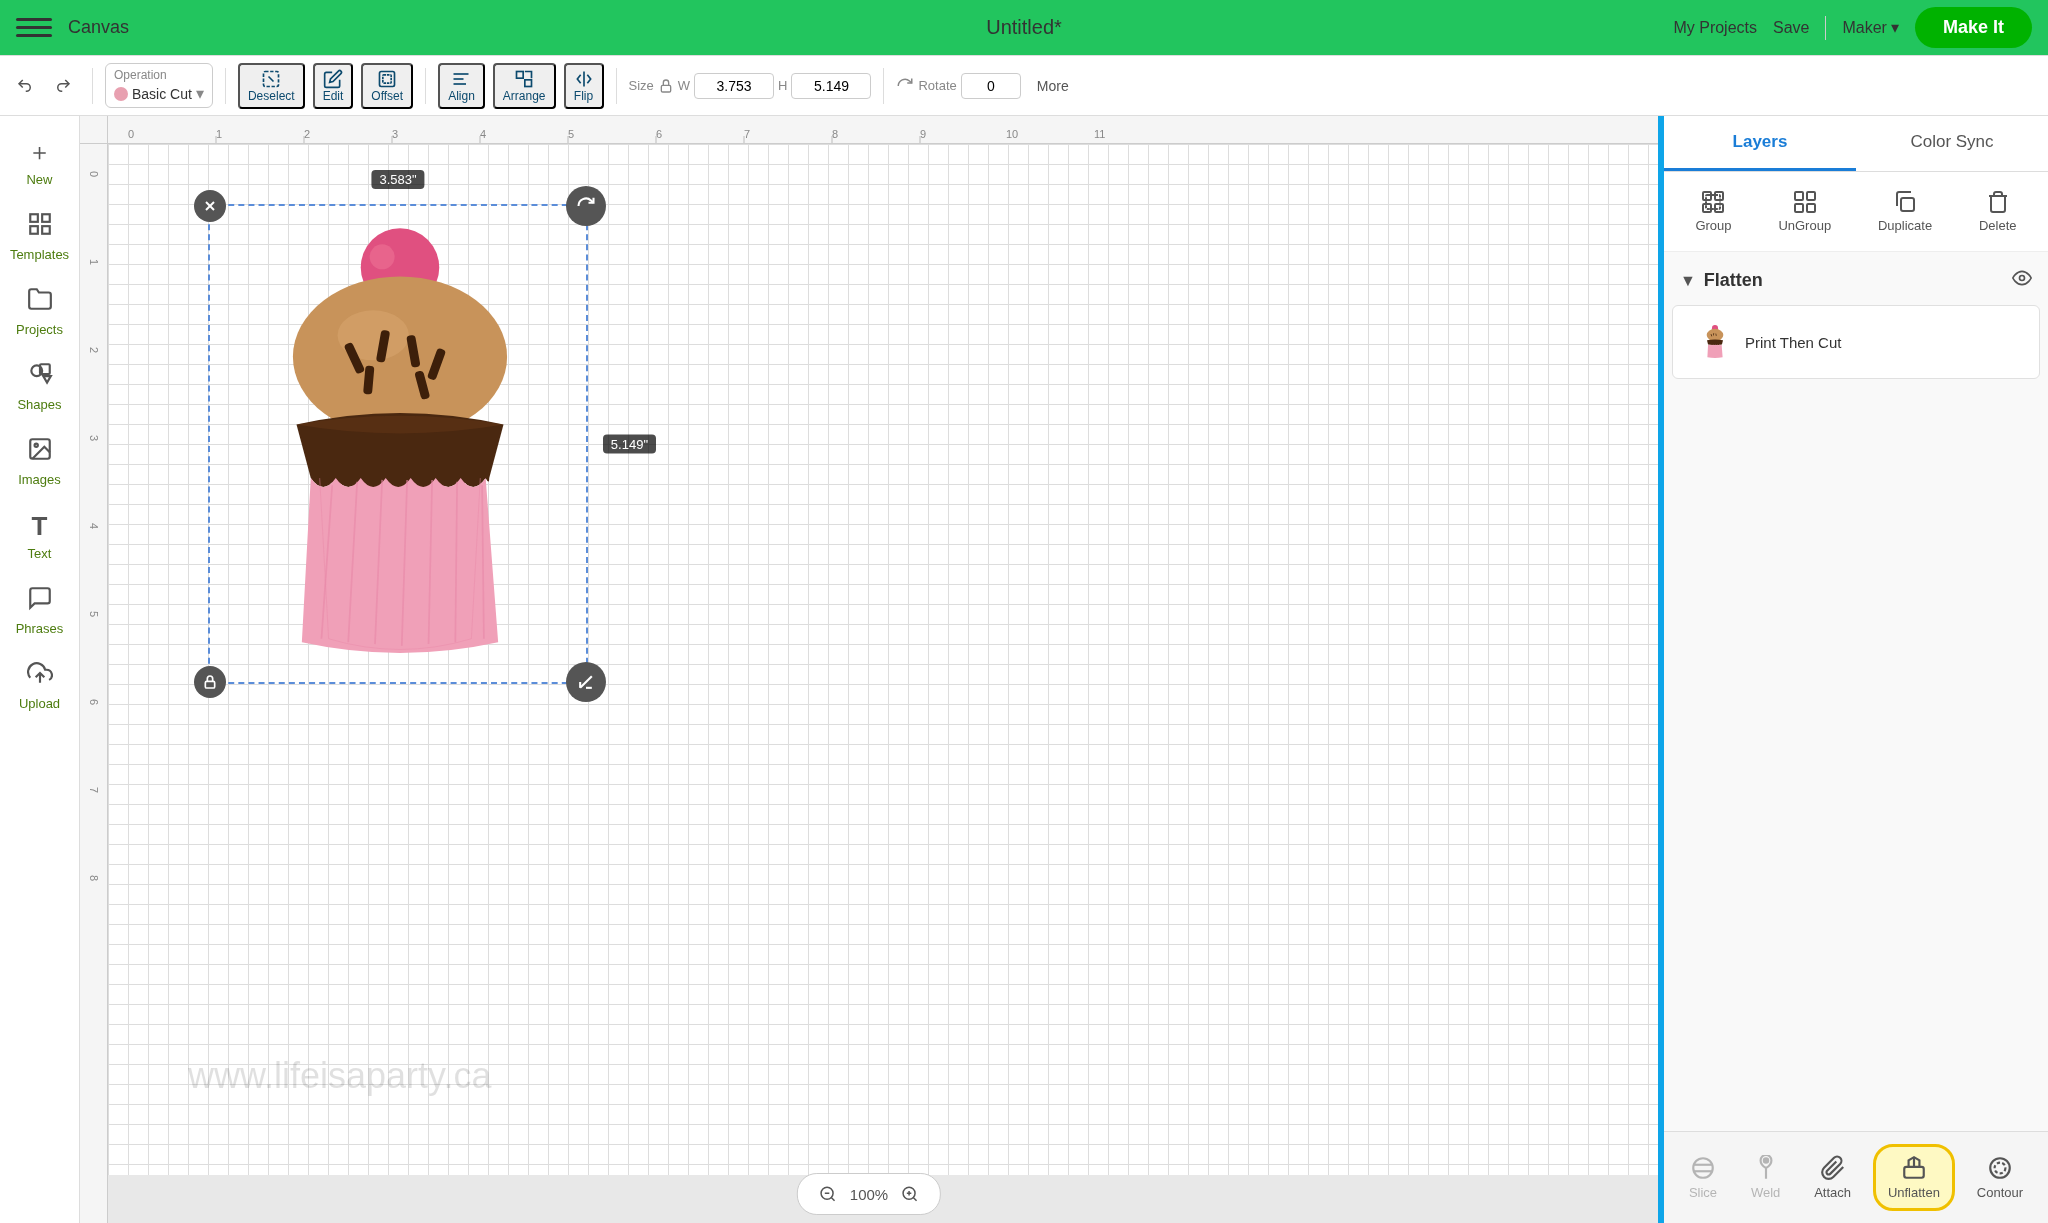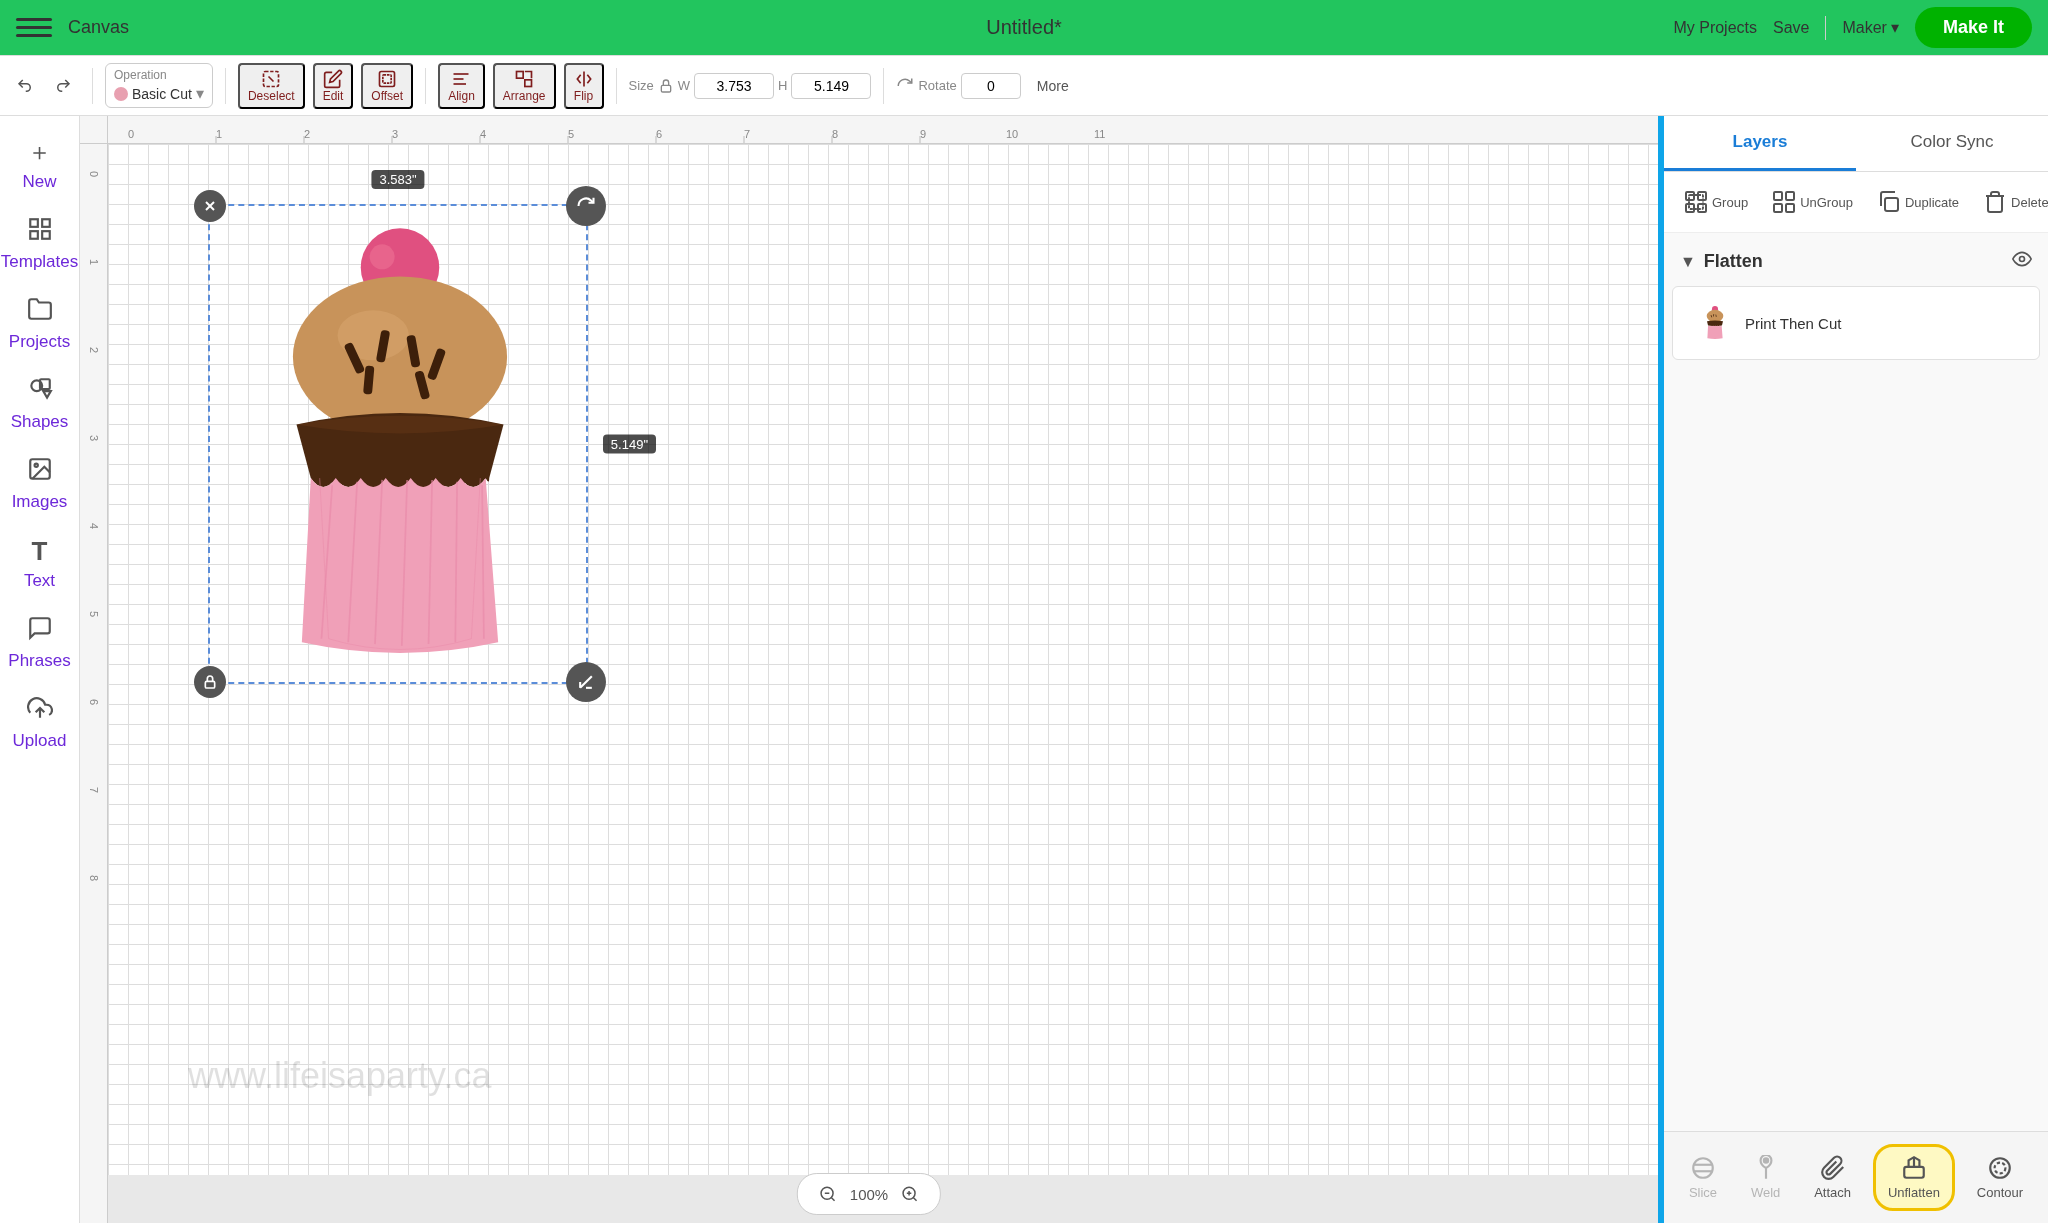--- a/index.html
+++ b/index.html
@@ -38,21 +38,21 @@
       gap: 8px;
       flex-shrink: 0;
     }
     .toolbar-undo-redo { display: flex; gap: 4px; }
     .toolbar-btn { background: none; border: none; cursor: pointer; padding: 6px 8px; border-radius: 4px; display: flex; align-items: center; gap: 4px; font-size: 14px; color: #555; }
     .toolbar-btn svg { width: 18px; height: 18px; }
     .toolbar-separator { width: 1px; height: 36px; background: #ddd; margin: 0 4px; }
     .operation-group { display: flex; align-items: center; gap: 4px; border: 1px solid #ccc; border-radius: 6px; padding: 4px 8px; }
     .operation-label { font-size: 12px; color: #888; }
     .operation-value { font-size: 14px; color: #333; }
-    .toolbar-action { display: flex; flex-direction: column; align-items: center; font-size: 12px; color: #7f1d1d; cursor: pointer; padding: 4px 8px; border-radius: 4px; }
+    .toolbar-action { display: flex; flex-direction: column; align-items: center; font-size: 12px; color: #0c4a6e; cursor: pointer; padding: 4px 8px; border-radius: 4px; }
     .size-group { display: flex; align-items: center; gap: 4px; }
     .size-label { font-size: 13px; color: #888; }
     .size-input { width: 80px; border: 1px solid #ccc; border-radius: 4px; padding: 4px 6px; font-size: 14px; text-align: center; }
     .rotate-group { display: flex; align-items: center; gap: 4px; }
     .more-btn { background: none; border: none; cursor: pointer; font-size: 14px; color: #555; padding: 4px 8px; }
 
     
     .main { display: flex; flex: 1; overflow: hidden; }
 
     
@@ -72,21 +72,21 @@
       flex-direction: column;
       align-items: center;
       gap: 4px;
       padding: 10px 8px;
       cursor: pointer;
       border-radius: 8px;
       width: 72px;
       margin: 2px 0;
     }
     .sidebar-item-icon { font-size: 24px; color: #555; }
-    .sidebar-item-label { font-size: 17px; color: #6d28d9; text-align: center; }
+    .sidebar-item-label { font-size: 13px; color: #4d7c0f; text-align: center; }
 
     
     .canvas-area {
       flex: 1;
       background: #e8e8e8;
       position: relative;
       overflow: hidden;
     }
     .ruler-corner { position: absolute; top: 0; left: 0; width: 28px; height: 28px; background: #f5f5f5; border-right: 1px solid #ccc; border-bottom: 1px solid #ccc; z-index: 10; }
     .ruler-h { position: absolute; top: 0; left: 28px; right: 0; height: 28px; background: #f5f5f5; border-bottom: 1px solid #ccc; display: flex; align-items: flex-end; padding-bottom: 3px; z-index: 9; overflow: hidden; }
@@ -261,21 +261,21 @@
     }
     .right-panel-toolbar {
       display: flex;
       justify-content: space-around;
       padding: 12px 8px;
       background: #fff;
       border-bottom: 1px solid #eee;
     }
     .panel-tool {
       display: flex;
-      flex-direction: row;
+      flex-direction: column;
       align-items: center;
       gap: 4px;
       cursor: pointer;
       padding: 6px 12px;
       border-radius: 6px;
       font-size: 13px;
       color: #555;
     }
     .panel-tool svg { width: 24px; height: 24px; }
 

